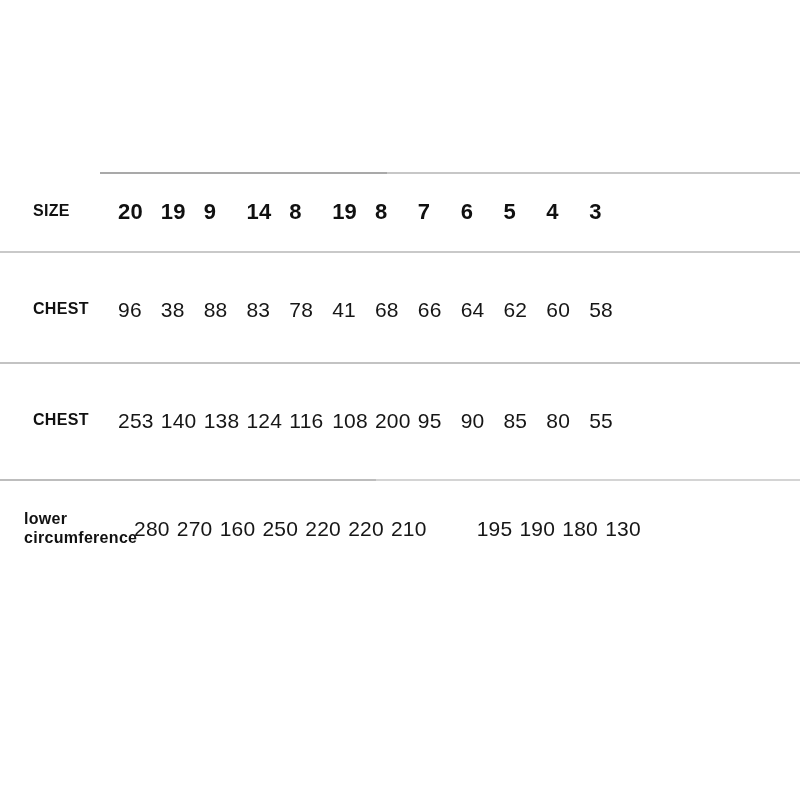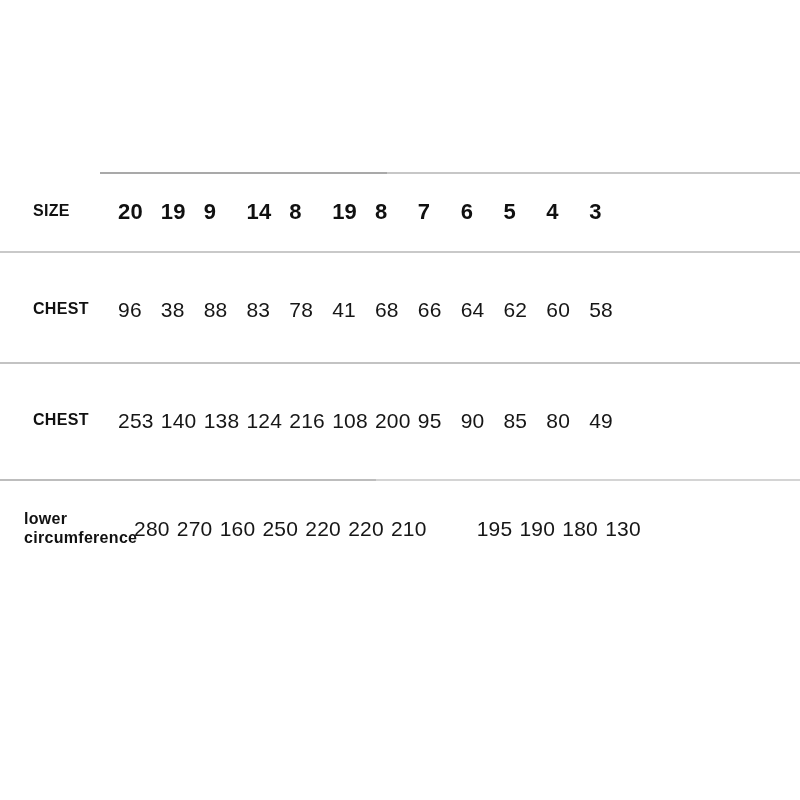--- a/index.html
+++ b/index.html
@@ -69,28 +69,28 @@
   <div class="cell">60</div>
   <div class="cell">58</div>
 </div>
 
 <div class="row row-length">
   <div class="label indent">CHEST</div>
   <div class="cell">253</div>
   <div class="cell">140</div>
   <div class="cell">138</div>
   <div class="cell">124</div>
-  <div class="cell">216</div>
+  <div class="cell">116</div>
   <div class="cell">108</div>
   <div class="cell">200</div>
   <div class="cell">95</div>
   <div class="cell">90</div>
   <div class="cell">85</div>
   <div class="cell">80</div>
-  <div class="cell">49</div>
+  <div class="cell">55</div>
 </div>
 
 <div class="row row-lower">
   <div class="label">lower circumference</div>
   <div class="cell">280</div>
   <div class="cell">270</div>
   <div class="cell">160</div>
   <div class="cell">250</div>
   <div class="cell">220</div>
   <div class="cell">220</div>

